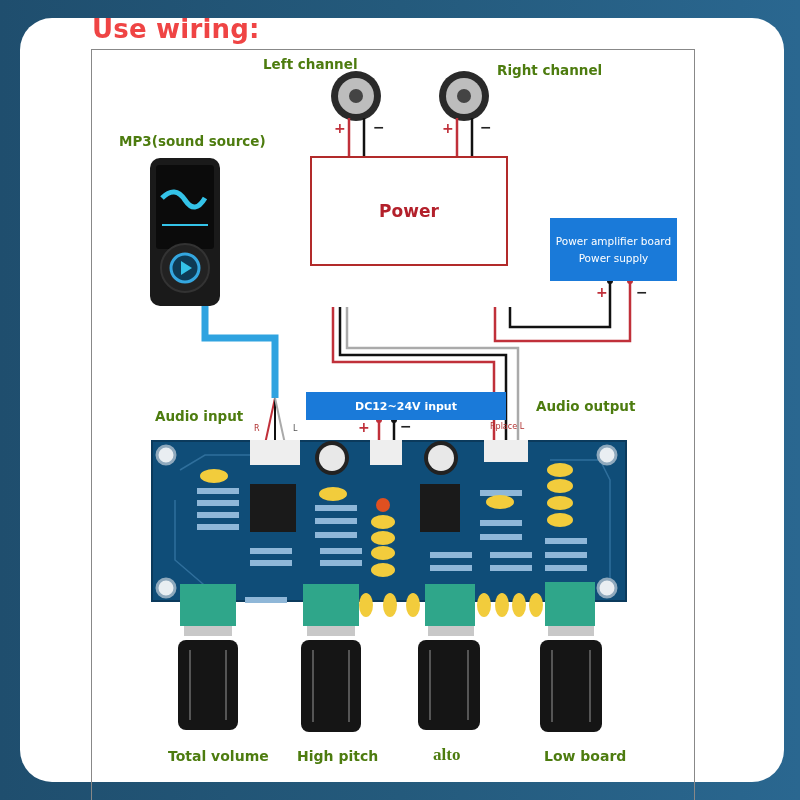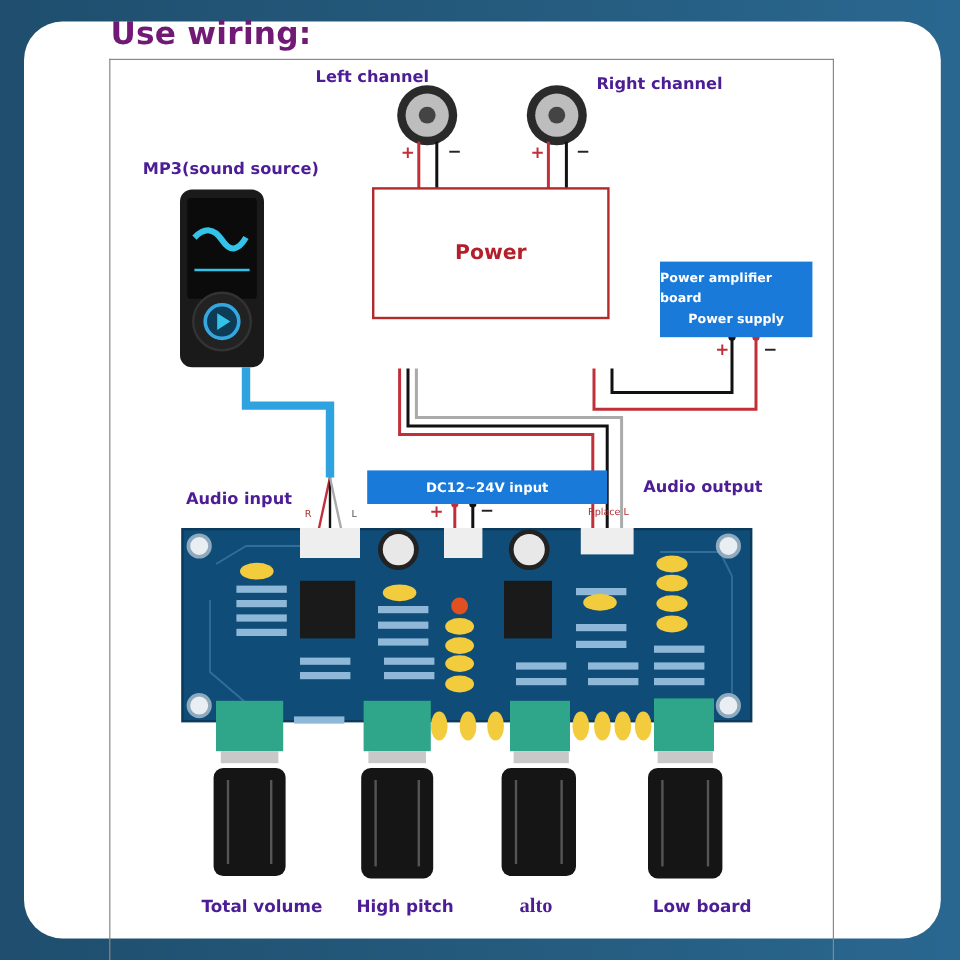--- a/index.html
+++ b/index.html
@@ -8,39 +8,39 @@
     background: linear-gradient(90deg, #1f4e6e 0%, #245a7c 50%, #2a6790 100%);
     font-family: "DejaVu Sans", sans-serif;
     position: relative;
   }
   .card {
     position: absolute; left: 20px; top: 18px; width: 764px; height: 764px;
     background: #ffffff; border-radius: 32px;
   }
   .title {
     position: absolute; left: 92px; top: 14px; font-size: 26px; font-weight: bold;
-    color: #701a75; letter-spacing: 0.2px;
+    color: #ef4444; letter-spacing: 0.2px;
   }
   .frame {
     position: absolute; left: 91px; top: 49px; width: 203px; height: 751px;
     border: 1.5px solid #888; border-bottom: none; width: 604px;
   }
-  .lbl { position: absolute; font-weight: bold; color: #4c1d95; white-space: nowrap; }
+  .lbl { position: absolute; font-weight: bold; color: #4d7c0f; white-space: nowrap; }
   .lbl.sm { font-size: 13.5px; }
   .lbl.md { font-size: 14px; }
   .lbl.lg { font-size: 17px; font-family: Liberation Serif, serif; }
   .amp-box {
     position: absolute; left: 310px; top: 156px; width: 198px; height: 110px;
     border: 2px solid #b22a2a; display: flex; flex-direction: column;
     align-items: center; justify-content: center; color: #b3202b; font-weight: bold; font-size: 17px;
     line-height: 22px; text-align: left;
   }
   .ps-box {
     position: absolute; left: 550px; top: 218px; width: 127px; height: 63px;
-    background: #1a7ad9; color: #fff; font-weight: bold; font-size: 10.5px;
+    background: #1a7ad9; color: #fff; font-weight: normal; font-size: 10.5px;
     display: flex; flex-direction: column; align-items: center; justify-content: center; line-height: 17px;
   }
   .dc-box {
     position: absolute; left: 306px; top: 392px; width: 200px; height: 28px;
     background: #1a7ad9; color: #fff; font-weight: bold; font-size: 11px;
     display: flex; align-items: center; justify-content: center;
   }
   svg.wires { position: absolute; left: 0; top: 0; }
   .pm { position: absolute; font-weight: bold; font-size: 14px; }
   .pm.plus { color: #c0303a; }

